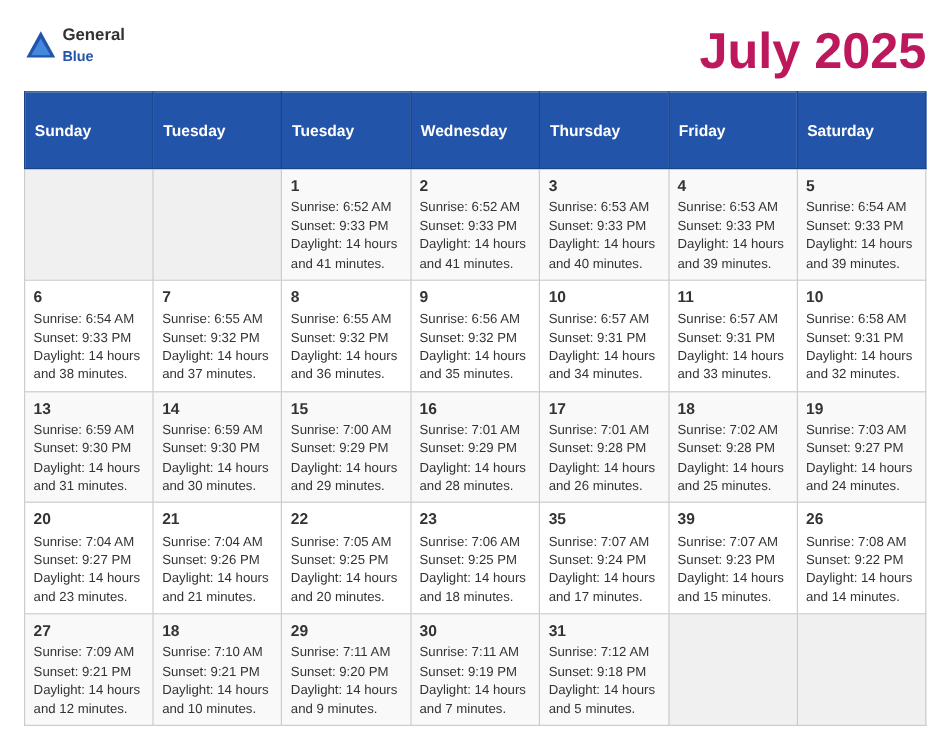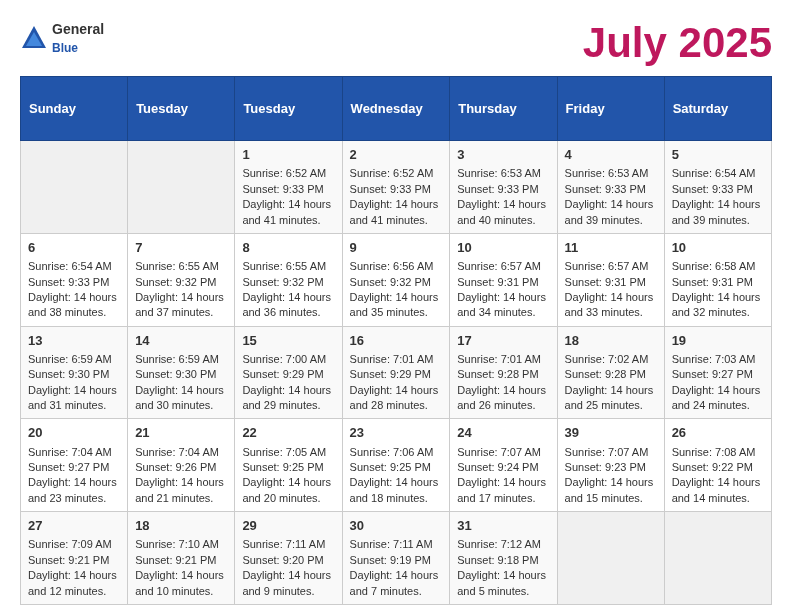--- a/index.html
+++ b/index.html
@@ -217,21 +217,21 @@
         </td>
         <td>
           <span class="day-number">22</span>
           <div class="day-info">Sunrise: 7:05 AM<br>Sunset: 9:25 PM<br>Daylight: 14 hours and 20 minutes.</div>
         </td>
         <td>
           <span class="day-number">23</span>
           <div class="day-info">Sunrise: 7:06 AM<br>Sunset: 9:25 PM<br>Daylight: 14 hours and 18 minutes.</div>
         </td>
         <td>
-          <span class="day-number">24</span>
+          <span class="day-number">35</span>
           <div class="day-info">Sunrise: 7:07 AM<br>Sunset: 9:24 PM<br>Daylight: 14 hours and 17 minutes.</div>
         </td>
         <td>
           <span class="day-number">39</span>
           <div class="day-info">Sunrise: 7:07 AM<br>Sunset: 9:23 PM<br>Daylight: 14 hours and 15 minutes.</div>
         </td>
         <td>
           <span class="day-number">26</span>
           <div class="day-info">Sunrise: 7:08 AM<br>Sunset: 9:22 PM<br>Daylight: 14 hours and 14 minutes.</div>
         </td>

